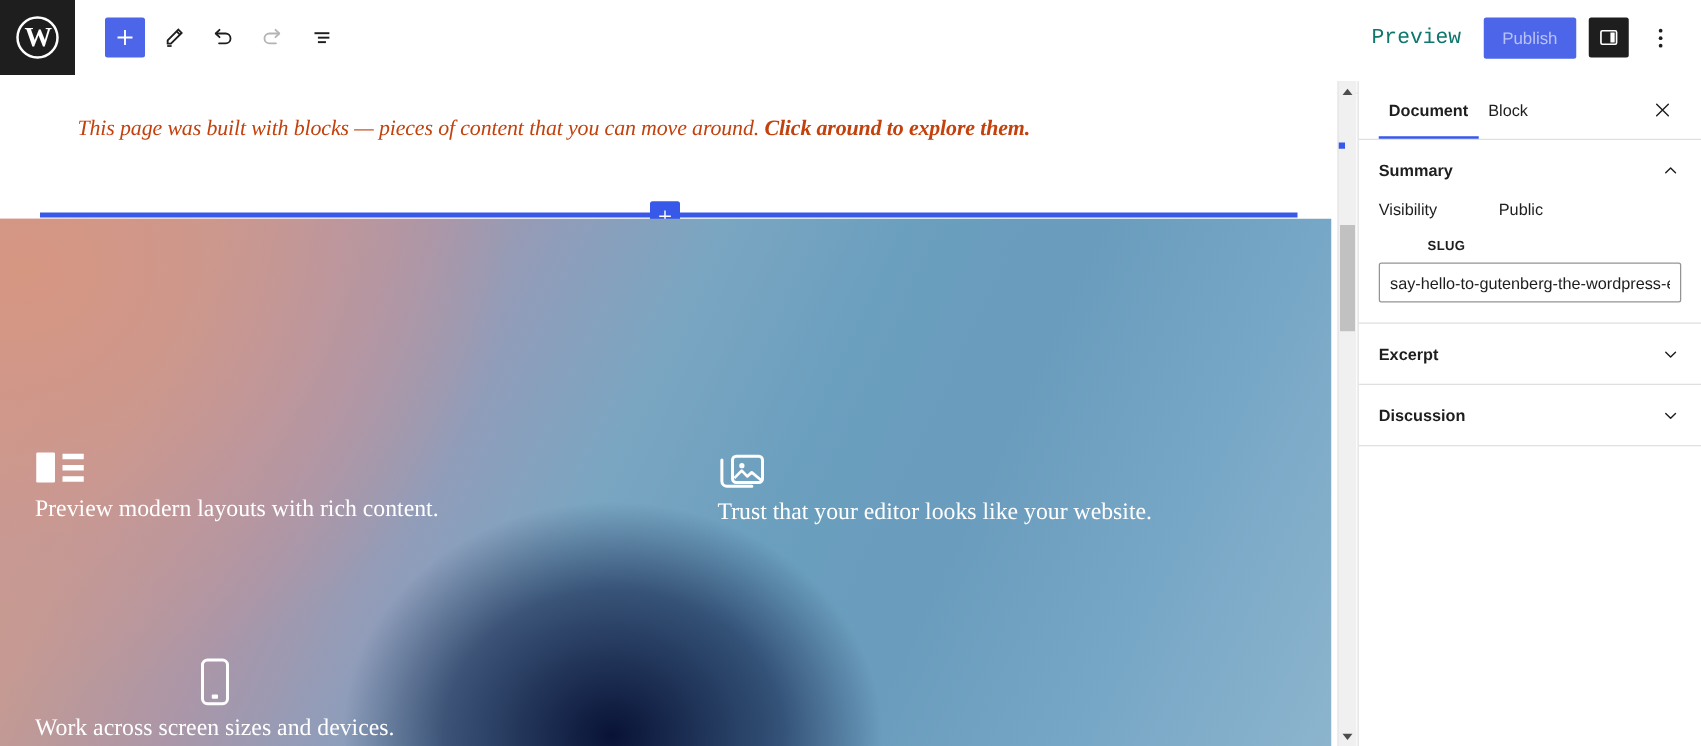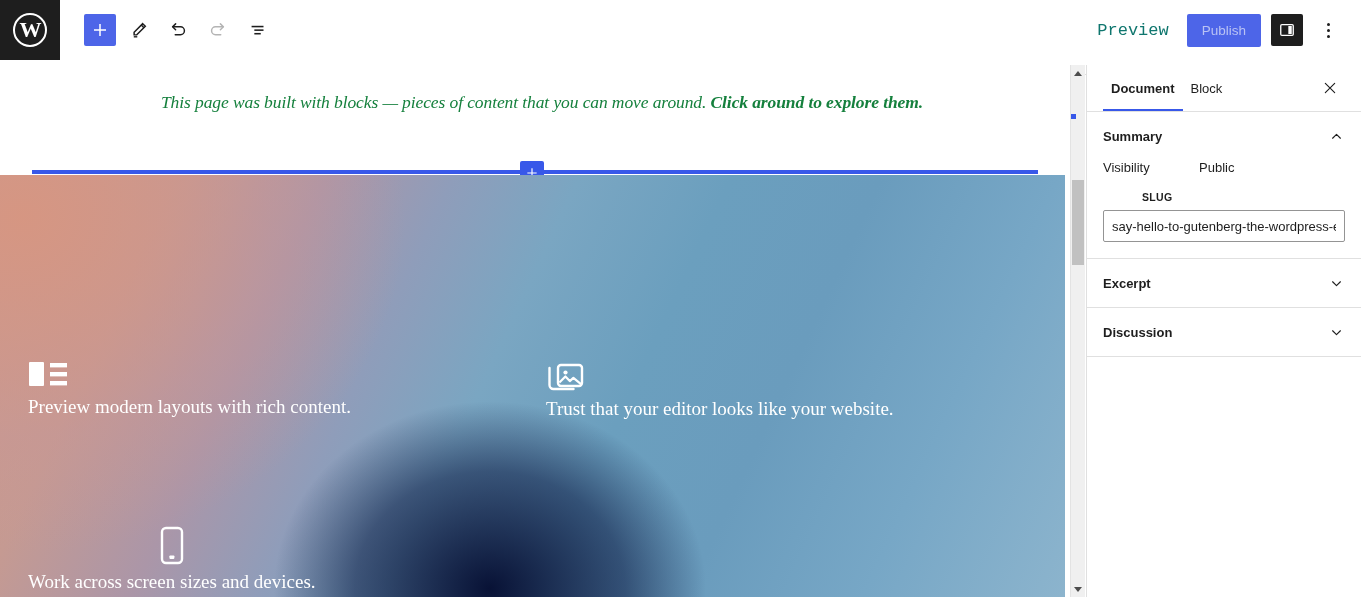--- a/index.html
+++ b/index.html
@@ -88,23 +88,22 @@
     width:1070px; height:532px;
     background:#fff;
     overflow:hidden;
   }
   #intro-para {
     position:absolute; top:27px; left:62px;
     width:960px;
     font-family:"Liberation Serif", serif;
     font-style:italic;
     font-size:17.5px;
-    color:#15803d;
+    color:#c2410c;
     letter-spacing:-0.1px;
-    text-align:center;
   }
   #intro-para b { font-weight:700; }
 
   
   #block-divider {
     position:absolute; top:105px; left:32px;
     width:1006px; height:4px;
     background:#3858e9;
   }
   #divider-inserter {
@@ -142,21 +141,21 @@
   }
   .feature .f-icon { display:block; }
   .feature .f-text {
     margin-top:34px;
     font-family:"Liberation Serif", serif;
     font-size:19px;
     color:#fff;
     white-space:nowrap;
   }
   #feature-0 { left:28px;  top:183px; }
-  #feature-1 { left:546px; top:183px; }
+  #feature-1 { left:574px; top:183px; }
   #feature-2 { left:28px;  top:350px;text-align:center; }
   #feature-3 { left:546px; top:350px; }
 
   
   #canvas-scrollbar {
     position:absolute; top:65px; left:1070px;
     width:15px; height:532px;
     background:#f0f0f0;
     border-left:1px solid #e3e3e3;
   }

